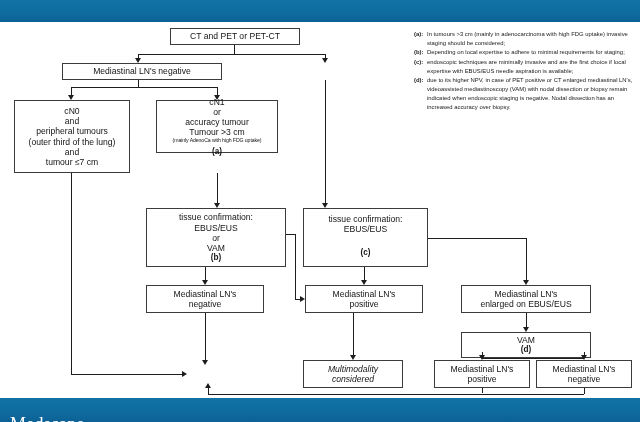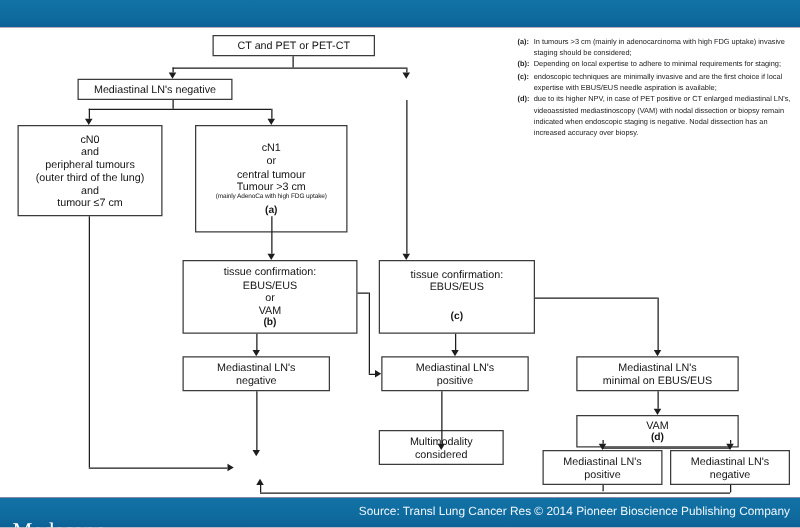--- a/index.html
+++ b/index.html
@@ -1,21 +1,21 @@
 <!DOCTYPE html>
 <html><head>
 <meta charset="utf-8">
 <style>
   html,body{margin:0;padding:0;background:#ffffff;}
   body{
     width:640px;height:422px;position:relative;overflow:hidden;
     font-family:"Liberation Sans","DejaVu Sans",sans-serif;
     color:#111;
   }
-  #stage{position:absolute;left:0;top:0;width:640px;height:422px;background:#ef4444;}
+  #stage{position:absolute;left:0;top:0;width:640px;height:422px;background:#d946ef;}
 
   
   .bar{position:absolute;left:0;width:640px;background:#0e6ca0;}
   #topbar{top:0;height:22px;
     background:linear-gradient(180deg,#1272a6 0%,#0f6b9e 60%,#0c6195 100%);}
   #botbar{top:398px;height:24px;
     background:linear-gradient(180deg,#1272a6 0%,#0f6b9e 60%,#0c6195 100%);}
   #brand{position:absolute;left:10px;top:414px;color:#fff;font-size:18px;
     font-family:"Liberation Serif","DejaVu Serif",serif;letter-spacing:.2px;}
   #source{position:absolute;right:8px;top:404px;color:#eef6fb;font-size:9.5px;
@@ -69,38 +69,38 @@
 <div id="stage">
 
   <div id="topbar" class="bar"></div>
 
   <div id="canvas">
 
     <div class="box" style="left:170px;top:6px;width:130px;height:17px;">
       <span class="ln">CT and PET or PET-CT</span>
     </div>
 
-    <div class="box" style="left:62px;top:41px;width:124px;height:17px;">
+    <div class="box" style="left:62px;top:41px;width:160px;height:17px;">
       <span class="ln">Mediastinal LN's negative</span>
     </div>
 
 
     <div class="box" style="left:14px;top:78px;width:116px;height:73px;">
       <span class="ln">cN0</span>
       <span class="ln">and</span>
       <span class="ln">peripheral tumours</span>
       <span class="ln">(outer third of the lung)</span>
       <span class="ln">and</span>
       <span class="ln">tumour ≤7 cm</span>
     </div>
 
-    <div class="box" style="left:156px;top:78px;width:122px;height:86px;">
+    <div class="box" style="left:156px;top:78px;width:122px;height:53px;">
       <span class="ln">cN1</span>
       <span class="ln">or</span>
-      <span class="ln">central tumour</span>
+      <span class="ln">accuracy tumour</span>
       <span class="ln">Tumour &gt;3 cm</span>
       <span class="ln tiny">(mainly AdenoCa with high FDG uptake)</span>
       <span class="ln note" style="margin-top:3px;">(a)</span>
     </div>
 
     <div class="box" style="left:146px;top:186px;width:140px;height:59px;">
       <span class="ln">tissue confirmation:</span>
       <span class="ln">EBUS/EUS</span>
       <span class="ln">or</span>
       <span class="ln">VAM</span>
@@ -119,30 +119,30 @@
       <span class="ln">negative</span>
     </div>
 
     <div class="box" style="left:305px;top:263px;width:118px;height:28px;">
       <span class="ln">Mediastinal LN's</span>
       <span class="ln">positive</span>
     </div>
 
     <div class="box" style="left:461px;top:263px;width:130px;height:28px;">
       <span class="ln">Mediastinal LN's</span>
-      <span class="ln">minimal on EBUS/EUS</span>
+      <span class="ln">enlarged on EBUS/EUS</span>
     </div>
 
     <div class="box" style="left:461px;top:310px;width:130px;height:26px;">
       <span class="ln">VAM</span>
       <span class="ln note">(d)</span>
     </div>
 
 
-    <div class="box" style="left:303px;top:322px;width:100px;height:28px;">
+    <div class="box" style="left:303px;top:338px;width:100px;height:28px;font-style:italic;">
       <span class="ln">Multimodality</span>
       <span class="ln">considered</span>
     </div>
 
     <div class="box" style="left:434px;top:338px;width:96px;height:28px;">
       <span class="ln">Mediastinal LN's</span>
       <span class="ln">positive</span>
     </div>
 
     <div class="box" style="left:536px;top:338px;width:96px;height:28px;">
@@ -236,15 +236,14 @@
 
     <div id="wm">
       <div class="wchat"></div>
       <div class="wtext">thoracicsurgery</div>
     </div>
 
   </div>
 
   <div id="botbar" class="bar"></div>
   <div id="brand">Medscape</div>
-  <div id="source">Source: Transl Lung Cancer Res © 2014 Pioneer Bioscience Publishing Company</div>
 
 </div>
 
 </body></html>

